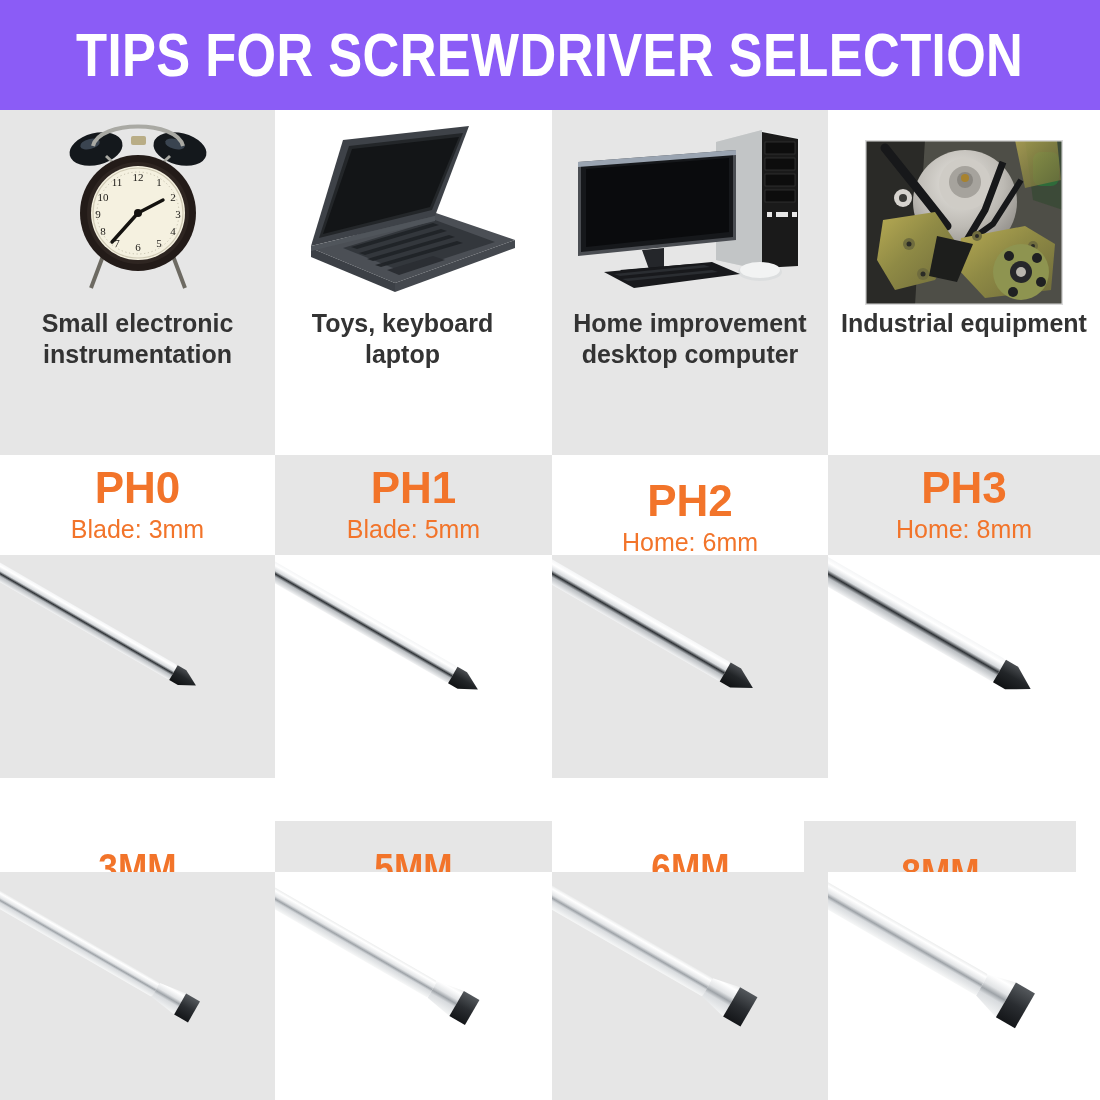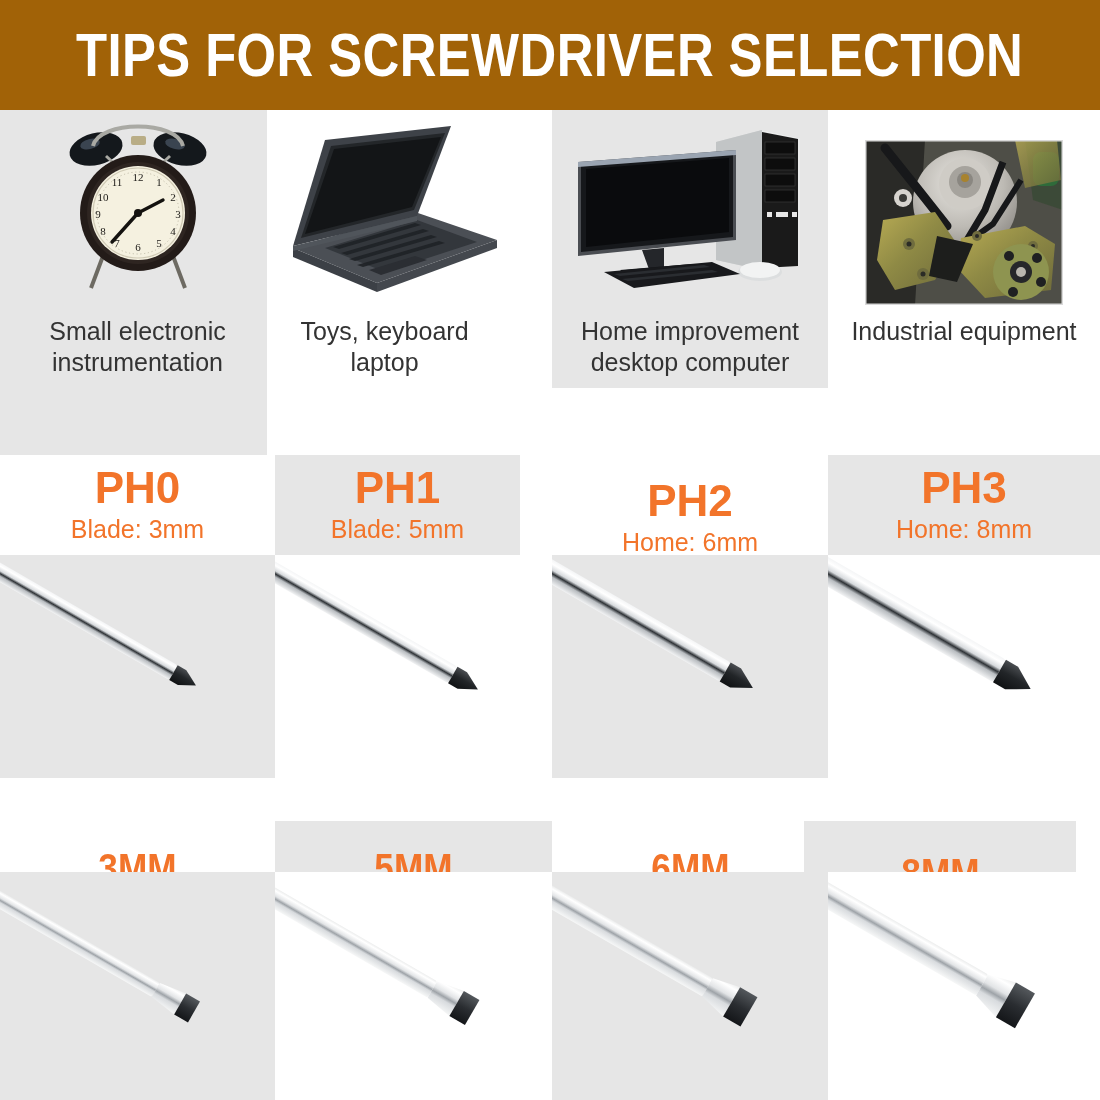--- a/index.html
+++ b/index.html
@@ -7,21 +7,21 @@
   body{
     font-family:"Liberation Sans", sans-serif;
     background:#ffffff;
     overflow:hidden;
   }
   .page{ position:relative; width:1100px; height:1100px; }
 
   
   .header{
     position:absolute; left:0; top:0; width:1100px; height:110px;
-    background:#a16207;
+    background:#8b5cf6;
     display:flex; align-items:center; justify-content:center;
   }
   .header-title{
     color:#ffffff;
     font-family:"Liberation Sans", sans-serif;
     font-size:62px;
     font-weight:bold;
     letter-spacing:0.5px;
     transform:scaleX(0.82);
     transform-origin:center center;
@@ -33,22 +33,22 @@
   .grid{ position:absolute; left:0; top:110px; width:1100px; height:990px; }
   .cell{ position:absolute; overflow:hidden; }
   .bg-white{ background:#ffffff; }
   .bg-gray{ background:#e6e6e6; }
 
   
   .use-cell{ display:flex; flex-direction:column; align-items:center; }
   .use-art{ position:relative; width:100%; height:190px; }
   .use-label{
     color:#333333; font-size:25px; line-height:1.25;
-    text-align:center; padding:0 6px; font-weight:400;
-    margin-top:16px; white-space:pre-line;
+    text-align:center; padding:0 6px; font-weight:700;
+    margin-top:8px; white-space:pre-line;
   }
   .use-label.nowrap{ white-space:nowrap; font-size:25px; }
 
   
   .spec-cell{ display:flex; flex-direction:column; align-items:center; justify-content:center; }
   .spec-ph{
     color:#f2742a; font-size:44px; font-weight:bold;
     letter-spacing:0px; line-height:1.05;
   }
   .spec-blade{ color:#f2742a; font-size:25px; line-height:1.3; margin-top:2px; }
@@ -123,21 +123,21 @@
 
           <path d="M75 97 L100 84" stroke="#14120f" stroke-width="3.4" stroke-linecap="round"></path>
           <path d="M75 97 L49 126" stroke="#14120f" stroke-width="3.4" stroke-linecap="round"></path>
           <circle cx="75" cy="97" r="4" fill="#14120f"></circle>
         </svg>
       </div>
       <div class="use-label">Small electronic
 instrumentation</div>
     </div>
 
-    <div class="cell use-cell bg-white" style="left:267px;top:0px;width:235px;height:345px;">
+    <div class="cell use-cell bg-white" style="left:285px;top:0px;width:235px;height:345px;">
       <div class="use-art">
         <svg class="photo-frame" width="240" height="180" viewBox="0 0 240 180">
 
           <path d="M28 128 L150 92 L232 120 L112 163 Z" fill="#4b4f55"></path>
           <path d="M28 128 L112 163 L112 172 L28 137 Z" fill="#3c4046"></path>
           <path d="M112 163 L232 120 L232 128 L112 172 Z" fill="#44484e"></path>
 
           <path d="M60 128 L152 100 L212 122 L120 152 Z" fill="#33373c"></path>
 
           <g fill="#1f2226" opacity="0.9">
@@ -153,21 +153,21 @@
           <path d="M66 26 L180 13 L149 90 L36 118 Z" fill="#232629"></path>
           <path d="M69 29 L176 17 L147 87 L40 114 Z" fill="#131517"></path>
 
           <path d="M28 126 L152 96 L152 101 L28 131 Z" fill="#50555b"></path>
         </svg>
       </div>
       <div class="use-label">Toys, keyboard
 laptop</div>
     </div>
 
-    <div class="cell use-cell bg-gray" style="left:552px;top:0px;width:276px;height:278px;">
+    <div class="cell use-cell bg-gray" style="left:552px;top:0px;width:276px;height:345px;">
       <div class="use-art">
         <svg class="photo-frame" width="252" height="180" viewBox="0 0 252 180">
 
           <path d="M152 22 L198 10 L236 18 L236 140 L198 150 L152 140 Z" fill="#d4d6d7"></path>
           <path d="M198 10 L236 18 L236 140 L198 150 Z" fill="#ebecec"></path>
           <path d="M152 22 L198 10 L198 150 L152 140 Z" fill="#c2c5c6"></path>
 
           <path d="M198 12 L234 19 L234 146 L198 148 Z" fill="#1a1a1a"></path>
           <g fill="#0d0d0d" stroke="#3a3a3a" stroke-width="0.7">
             <rect x="201" y="22" width="30" height="12"></rect>
@@ -265,21 +265,21 @@
           <rect x="0" y="0" width="198" height="165" fill="none" stroke="#d9d9d9" stroke-width="3"></rect>
         </svg>
       </div>
       <div class="use-label nowrap">Industrial equipment</div>
     </div>
 
     <div class="cell spec-cell bg-white" style="left:0px;top:345px;width:275px;height:100px;">
       <div class="spec-ph">PH0</div>
       <div class="spec-blade">Blade: 3mm</div>
     </div>
-    <div class="cell spec-cell bg-gray" style="left:275px;top:345px;width:245px;height:100px;">
+    <div class="cell spec-cell bg-gray" style="left:275px;top:345px;width:277px;height:100px;">
       <div class="spec-ph">PH1</div>
       <div class="spec-blade">Blade: 5mm</div>
     </div>
     <div class="cell spec-cell bg-white" style="left:552px;top:345px;width:276px;height:127px;">
       <div class="spec-ph">PH2</div>
       <div class="spec-blade">Home: 6mm</div>
     </div>
     <div class="cell spec-cell bg-gray" style="left:828px;top:345px;width:272px;height:100px;">
       <div class="spec-ph">PH3</div>
       <div class="spec-blade">Home: 8mm</div>

